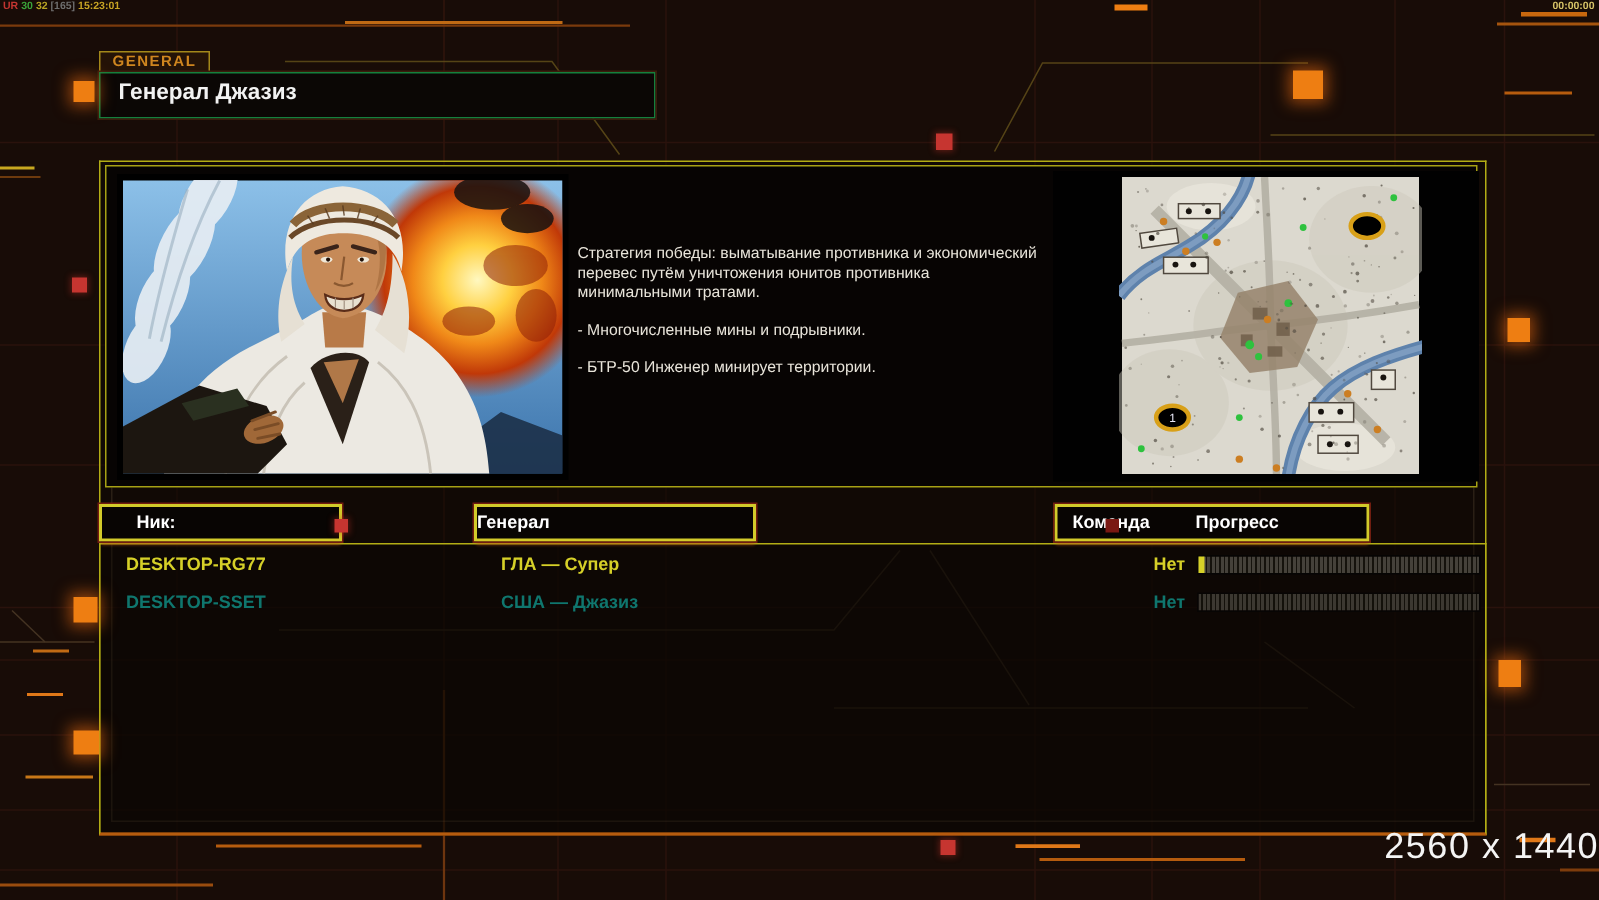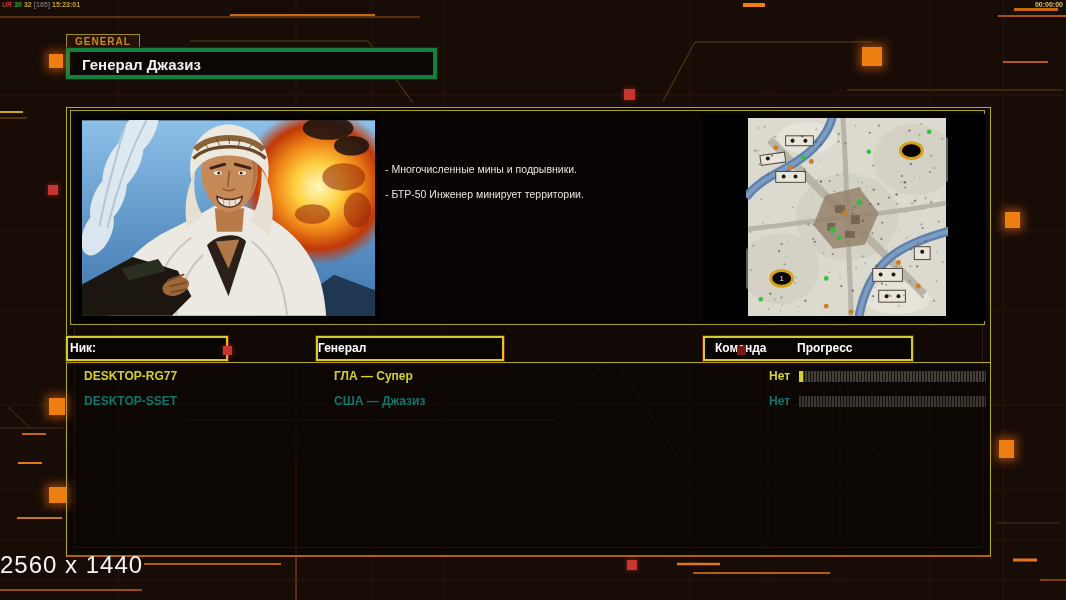--- a/index.html
+++ b/index.html
@@ -9,57 +9,57 @@
   
   .hud-debug{position:absolute;left:2px;top:1px;z-index:6;font-size:7px;font-weight:bold;letter-spacing:0;}
   .hud-debug span{margin-right:2px;}
   .dbg-0{color:#c23430}.dbg-1{color:#3aa43a}.dbg-2{color:#b8a424}.dbg-3{color:#6e6e6e}.dbg-4{color:#c8a424}
   .hud-timer{position:absolute;right:3px;top:1px;z-index:6;font-size:7px;font-weight:bold;color:#d8c468;}
   
   .general-tab{position:absolute;left:66px;top:34px;z-index:2;height:32px;line-height:13px;
     padding:0 8px;background:#241307;border:1px solid #a3881a;border-bottom:none;
     color:#cf861f;font-size:10px;font-weight:bold;letter-spacing:1px;box-sizing:border-box;}
   .name-box{position:absolute;left:66px;top:48px;width:371px;height:31px;z-index:2;
-    border:4px solid #15803d;outline:1px solid #3a1c0c;background:#0b0705;box-sizing:border-box;
+    border:1px solid #15803d;outline:1px solid #3a1c0c;background:#0b0705;box-sizing:border-box;
     color:#f2f2f2;font-size:15px;font-weight:bold;line-height:26px;padding-left:12px;}
   
   .main-panel{position:absolute;left:66px;top:107px;width:925px;height:450px;z-index:1;
     border:1px solid #b3ad15;border-bottom:2px solid #b65c0e;background:rgba(12,7,4,0.55);box-sizing:border-box;}
   .main-panel::before{content:"";position:absolute;inset:7px;border:1px solid rgba(130,110,80,.22);pointer-events:none;}
   .content-box{position:absolute;left:3px;top:2px;width:915px;height:215px;
     border:1px solid #a7a115;background:#070403;box-sizing:border-box;}
   .portrait-panel{position:absolute;left:7px;top:5px;width:301px;height:204px;background:#000;}
   .portrait-panel svg{position:absolute;left:4px;top:4px;}
   .map-panel{position:absolute;left:631px;top:3px;width:284px;height:207px;background:#010101;}
   .map-panel svg{position:absolute;left:44px;top:4px;}
   .desc{position:absolute;left:314px;top:52px;width:312px;color:#e8e4da;font-size:10.5px;line-height:13px;}
   .desc p{margin:0 0 12px 0;}
   
   .header-box{position:absolute;top:336px;height:25px;z-index:2;background:#080503;
     border:2px solid #d2cb2a;outline:1px solid #701d10;box-shadow:0 3px 2px -1px rgba(190,90,20,.55);
     box-sizing:border-box;color:#fff;font-weight:bold;font-size:12px;line-height:21px;}
-  .hb-nick{left:66px;width:162px;padding-left:2px;}
+  .hb-nick{left:66px;width:162px;padding-left:23px;}
   .hb-general{left:316px;width:188px;padding-left:0;}
   .hb-team{left:703px;width:210px;padding-left:10px;}
   .hb-team .progress-label{position:absolute;left:92px;top:0;line-height:21px;}
   
   .list-panel{position:absolute;left:66px;top:362px;width:925px;height:195px;z-index:1;
     border:1px solid #b3ad15;border-bottom:2px solid #b65c0e;background:rgba(8,5,3,.4);box-sizing:border-box;}
   .prow{position:absolute;left:0;width:100%;height:16px;font-size:12px;font-weight:bold;}
   .prow-1{top:6px;}  .prow-2{top:31px;}
   .p-yellow{color:#d6d028;} .p-teal{color:#0f766e;}
   .cell-nick{position:absolute;left:17px;} .cell-general{position:absolute;left:267px;}
   .cell-team{position:absolute;left:702px;}
   .bar{position:absolute;left:731px;top:1px;width:189px;height:13px;box-sizing:border-box;
     border:1px solid #060504;
     background:repeating-linear-gradient(90deg,#45413a 0px,#45413a 2px,#15120c 2px,#15120c 3px);}
   .bar-fill{display:block;height:100%;width:0;background:#d6d028;}
   .bar-dim{opacity:.85;}
   
-  .resolution{position:absolute;left:0;right:0;top:551px;z-index:5;text-align:left;
+  .resolution{position:absolute;left:0;right:0;top:551px;z-index:5;text-align:right;
     color:#f4f4f4;font-size:24px;letter-spacing:1px;}
   
   .sq{position:absolute;z-index:3;background:#ee7e12;box-shadow:0 0 10px 3px rgba(240,110,16,.55);}
   .rsq{position:absolute;z-index:3;background:#c63530;box-shadow:0 0 4px 1px rgba(200,50,40,.4);}
   .msq{position:absolute;z-index:3;background:#7a1812;}
 </style>
 </head>
 <body>
 
 <div class="screen">
@@ -217,20 +217,21 @@
           <ellipse cx="96" cy="170" rx="14" ry="9" fill="#a06838" transform="rotate(-20 96 170)"></ellipse>
           <g stroke="#7a4c26" stroke-width="2" stroke-linecap="round">
             <path d="M88,164 L104,158"></path>
               <path d="M90,170 L106,166"></path>
               <path d="M92,176 L107,173"></path>
           </g>
         </svg>
       </div>
 
       <div class="desc">
+        <p>Стратегия победы: выматывание противника и экономический перевес путём уничтожения юнитов противника минимальными тратами.</p>
         <p>- Многочисленные мины и подрывники.</p>
         <p>- БТР-50 Инженер минирует территории.</p>
       </div>
 
       <div class="map-panel">
         <svg width="202" height="198" viewBox="0 0 200 200">
           <rect width="200" height="200" fill="#dcd9cf"></rect>
           <g fill="#ccc8bb" opacity="0.45">
             <ellipse cx="168" cy="42" rx="42" ry="36"></ellipse>
               <ellipse cx="32" cy="152" rx="40" ry="36"></ellipse>

